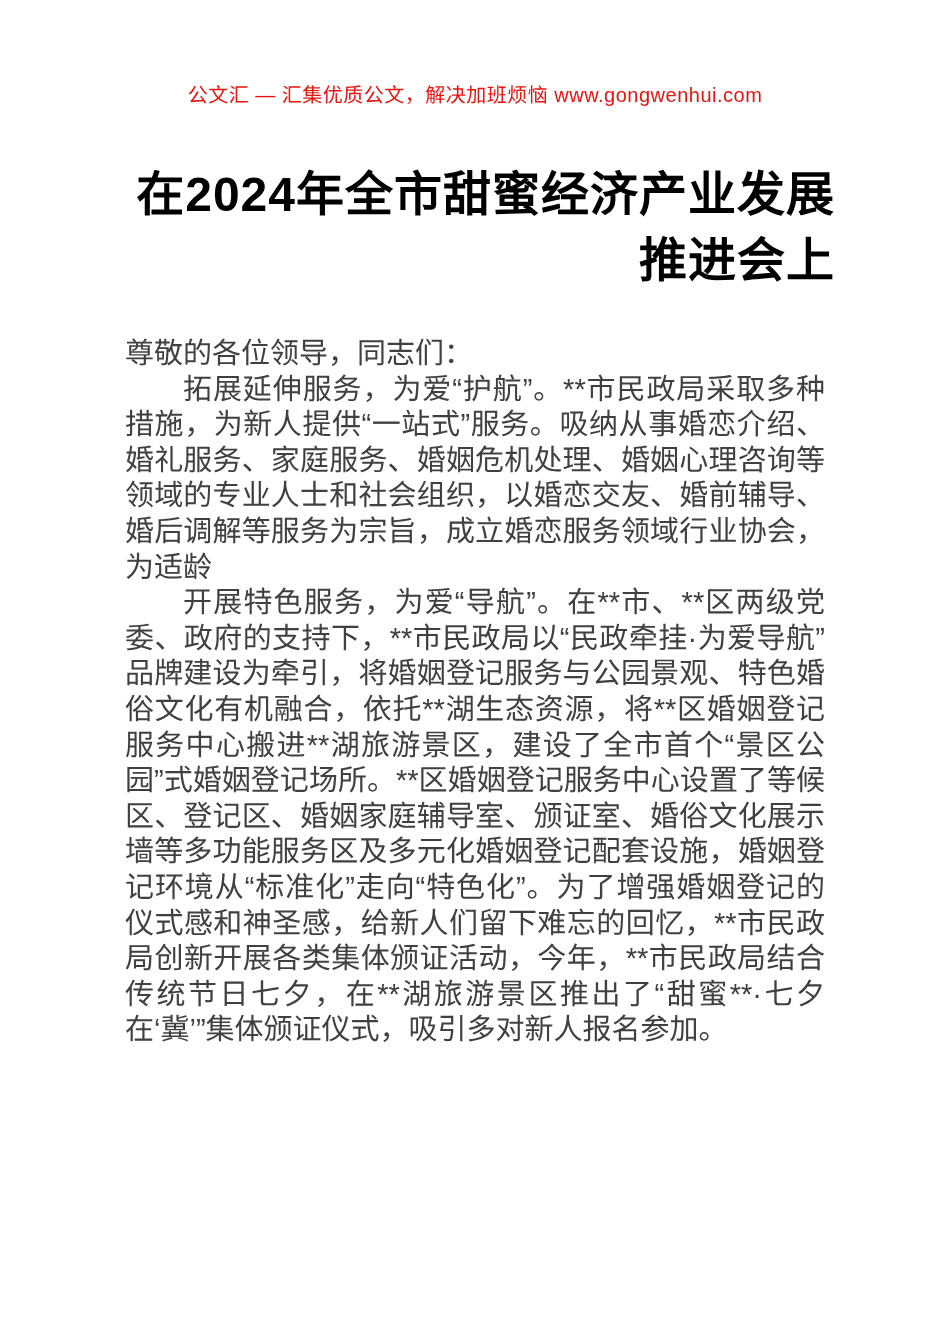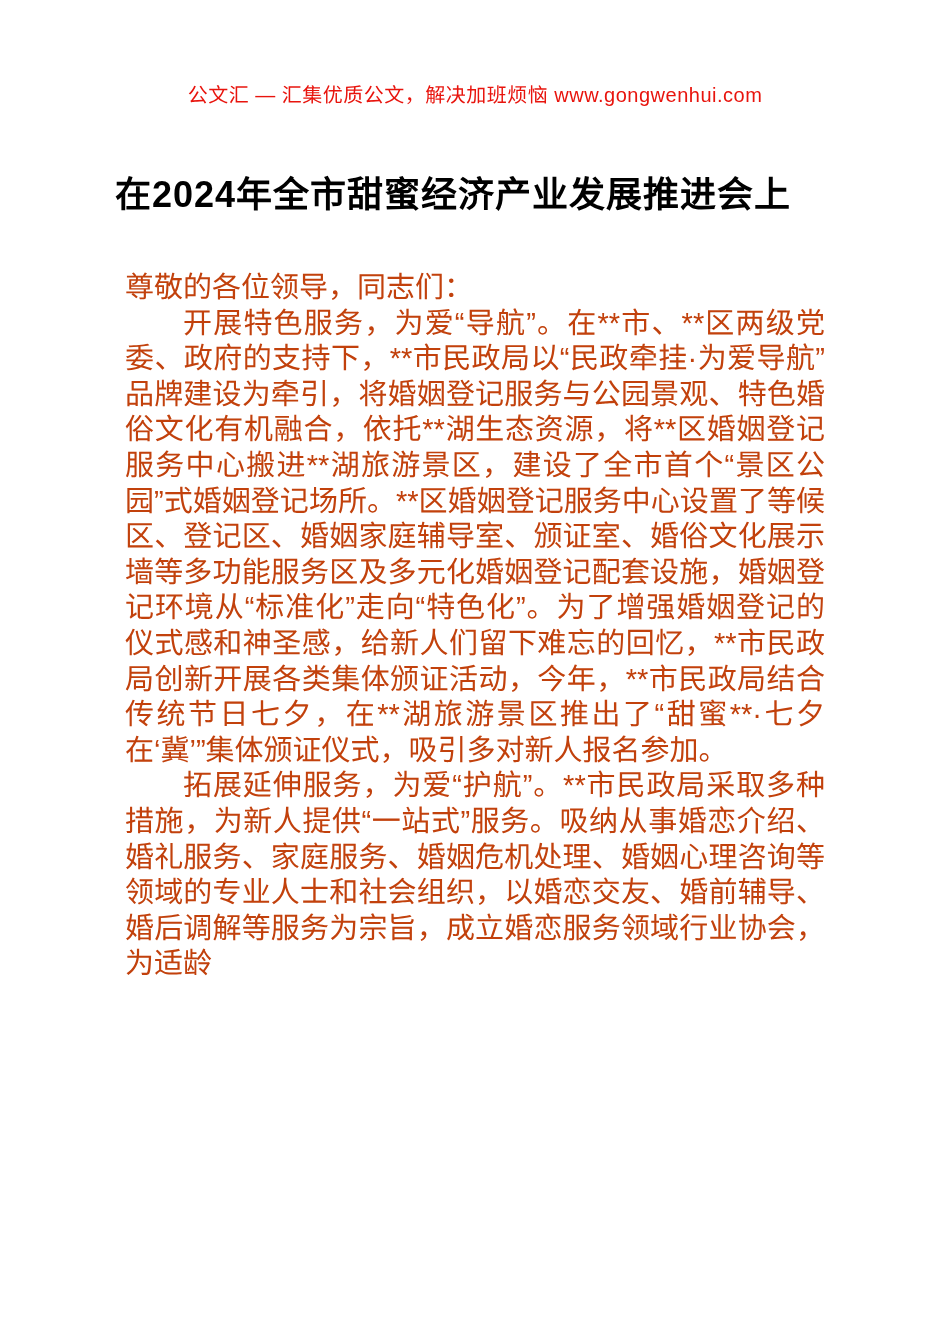--- a/index.html
+++ b/index.html
@@ -21,36 +21,36 @@
     text-align: center;
     font-size: 20px;
     line-height: 22px;
     color: #e8140d;
     letter-spacing: 0.5px;
     white-space: nowrap;
   }
   .doc-title {
     margin: 56px auto 0;
     width: 720px;
-    text-align: left;
-    font-size: 36px;
+    text-align: right;
+    font-size: 48px;
     font-weight: 700;
     line-height: 66px;
     color: #000000;
     letter-spacing: 1px;
   }
   .doc-body {
     margin: 42px auto 0;
     width: 700px;
     font-size: 29px;
     line-height: 35.6px;
     text-align: justify;
     text-justify: inter-character;
     word-break: break-all;
-    color: #c2410c;
+    color: #404040;
   }
   .doc-body p {
     margin: 0;
     padding: 0;
   }
   .salutation {
     text-indent: 0;
   }
   .para {
     text-indent: 2em;
@@ -62,17 +62,17 @@
 <div class="page">
 
   <div class="watermark">公文汇 — 汇集优质公文，解决加班烦恼 www.gongwenhui.com</div>
 
   <div class="doc-title">
     <div>在2024年全市甜蜜经济产业发展推进会上</div>
   </div>
 
   <div class="doc-body">
     <p class="salutation">尊敬的各位领导，同志们：</p>
+    <p class="para">拓展延伸服务，为爱“护航”。**市民政局采取多种措施，为新人提供“一站式”服务。吸纳从事婚恋介绍、婚礼服务、家庭服务、婚姻危机处理、婚姻心理咨询等领域的专业人士和社会组织，以婚恋交友、婚前辅导、婚后调解等服务为宗旨，成立婚恋服务领域行业协会，为适龄</p>
     <p class="para">开展特色服务，为爱“导航”。在**市、**区两级党委、政府的支持下，**市民政局以“民政牵挂·为爱导航”品牌建设为牵引，将婚姻登记服务与公园景观、特色婚俗文化有机融合，依托**湖生态资源，将**区婚姻登记服务中心搬进**湖旅游景区，建设了全市首个“景区公园”式婚姻登记场所。**区婚姻登记服务中心设置了等候区、登记区、婚姻家庭辅导室、颁证室、婚俗文化展示墙等多功能服务区及多元化婚姻登记配套设施，婚姻登记环境从“标准化”走向“特色化”。为了增强婚姻登记的仪式感和神圣感，给新人们留下难忘的回忆，**市民政局创新开展各类集体颁证活动，今年，**市民政局结合传统节日七夕，在**湖旅游景区推出了“甜蜜**·七夕在‘冀’”集体颁证仪式，吸引多对新人报名参加。</p>
-    <p class="para">拓展延伸服务，为爱“护航”。**市民政局采取多种措施，为新人提供“一站式”服务。吸纳从事婚恋介绍、婚礼服务、家庭服务、婚姻危机处理、婚姻心理咨询等领域的专业人士和社会组织，以婚恋交友、婚前辅导、婚后调解等服务为宗旨，成立婚恋服务领域行业协会，为适龄</p>
   </div>
 
 </div>
 
 </body></html>

